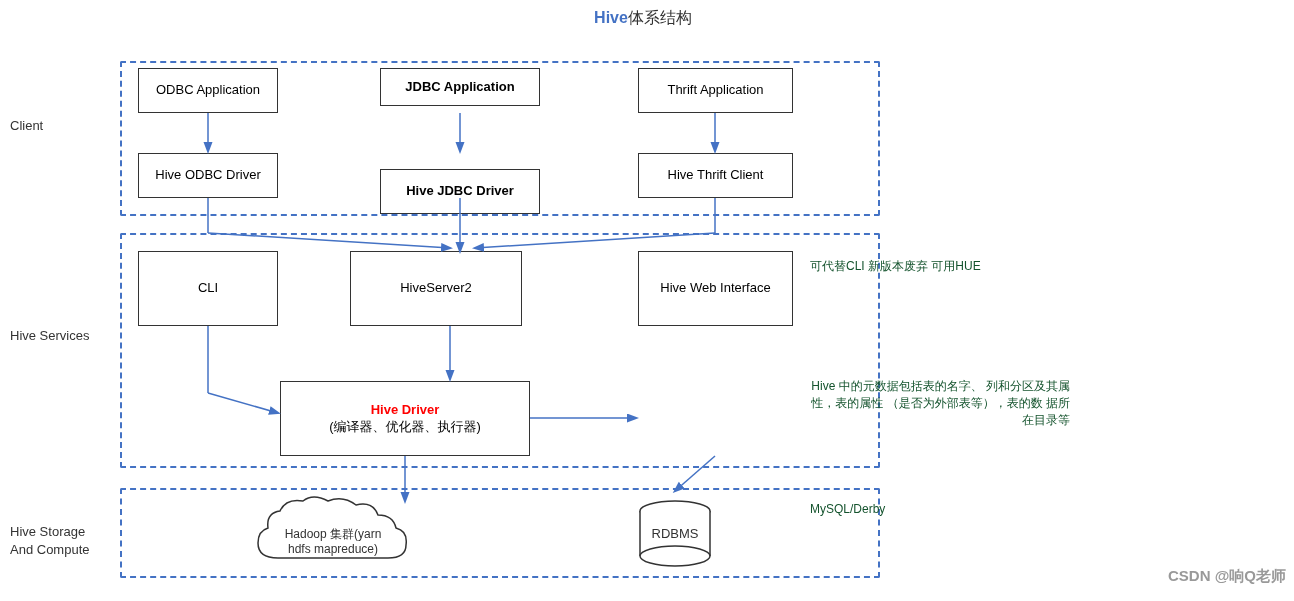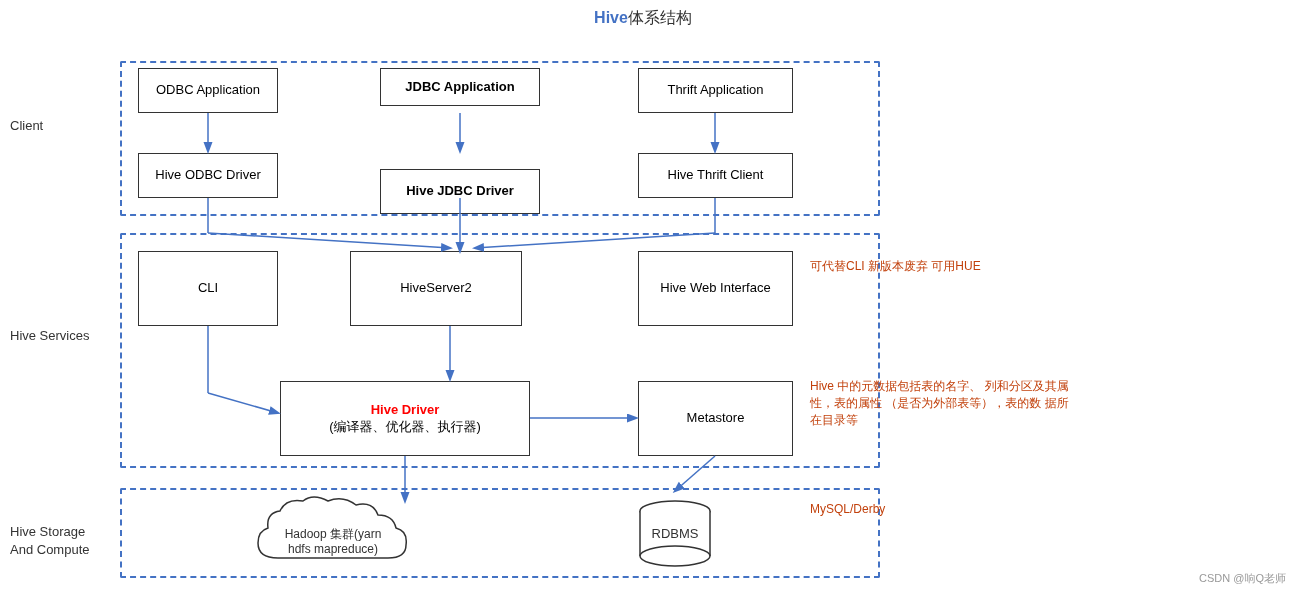--- a/index.html
+++ b/index.html
@@ -99,45 +99,47 @@
       position: absolute;
       top: 0; left: 0;
       width: 1294px;
       height: 560px;
       pointer-events: none;
     }
 
     
     .annotation {
       position: absolute;
-      color: #c2410c;
+      color: #14532d;
       font-size: 12px;
       line-height: 1.4;
+      text-align: right;
     }
 
     
     .cloud {
       position: absolute;
       width: 170px;
       height: 80px;
     }
 
     
     .cylinder {
       position: absolute;
       width: 80px;
       height: 80px;
     }
 
     .watermark {
       position: absolute;
       bottom: 2px;
       right: 8px;
-      font-size: 11px;
+      font-size: 15px;
       color: #999;
+      font-weight: bold;
     }
   </style>
 </head>
 <body>
 
 <div class="title">
   <span class="hive">Hive</span><span class="rest">体系结构</span>
 </div>
 
 <div class="diagram-area">
@@ -180,23 +182,20 @@
   </div>
   <div class="box" style="left:638px; top:218px; width:155px; height:75px;">
     <span>Hive Web Interface</span>
   </div>
 
   <div class="box" style="left:280px; top:348px; width:250px; height:75px;">
     <div>
       <div style="color:red; font-weight:bold;">Hive Driver</div>
       <div>(编译器、优化器、执行器)</div>
     </div>
-  </div>
-  <div class="box" style="left:638px; top:348px; width:155px; height:75px;">
-    <span>Metastore</span>
   </div>
 
   <svg class="cloud" style="left: 248px; top: 460px;" viewBox="0 0 170 80">
     <path d="M30,65 Q10,65 10,50 Q10,38 20,35 Q18,20 32,18 Q38,5 55,8 Q65,0 80,8 Q95,2 108,12 Q125,8 130,22 Q145,22 148,35 Q160,38 158,52 Q158,65 140,65 Z" fill="white" stroke="#333" stroke-width="1.5"></path>
     <text x="85" y="45" text-anchor="middle" font-size="12" fill="#333">Hadoop 集群(yarn</text>
     <text x="85" y="60" text-anchor="middle" font-size="12" fill="#333">hdfs mapreduce)</text>
   </svg>
 
   <svg class="cylinder" style="left: 635px; top: 460px;" viewBox="0 0 80 80">
     <ellipse cx="40" cy="18" rx="35" ry="10" fill="white" stroke="#333" stroke-width="1.5"></ellipse>

